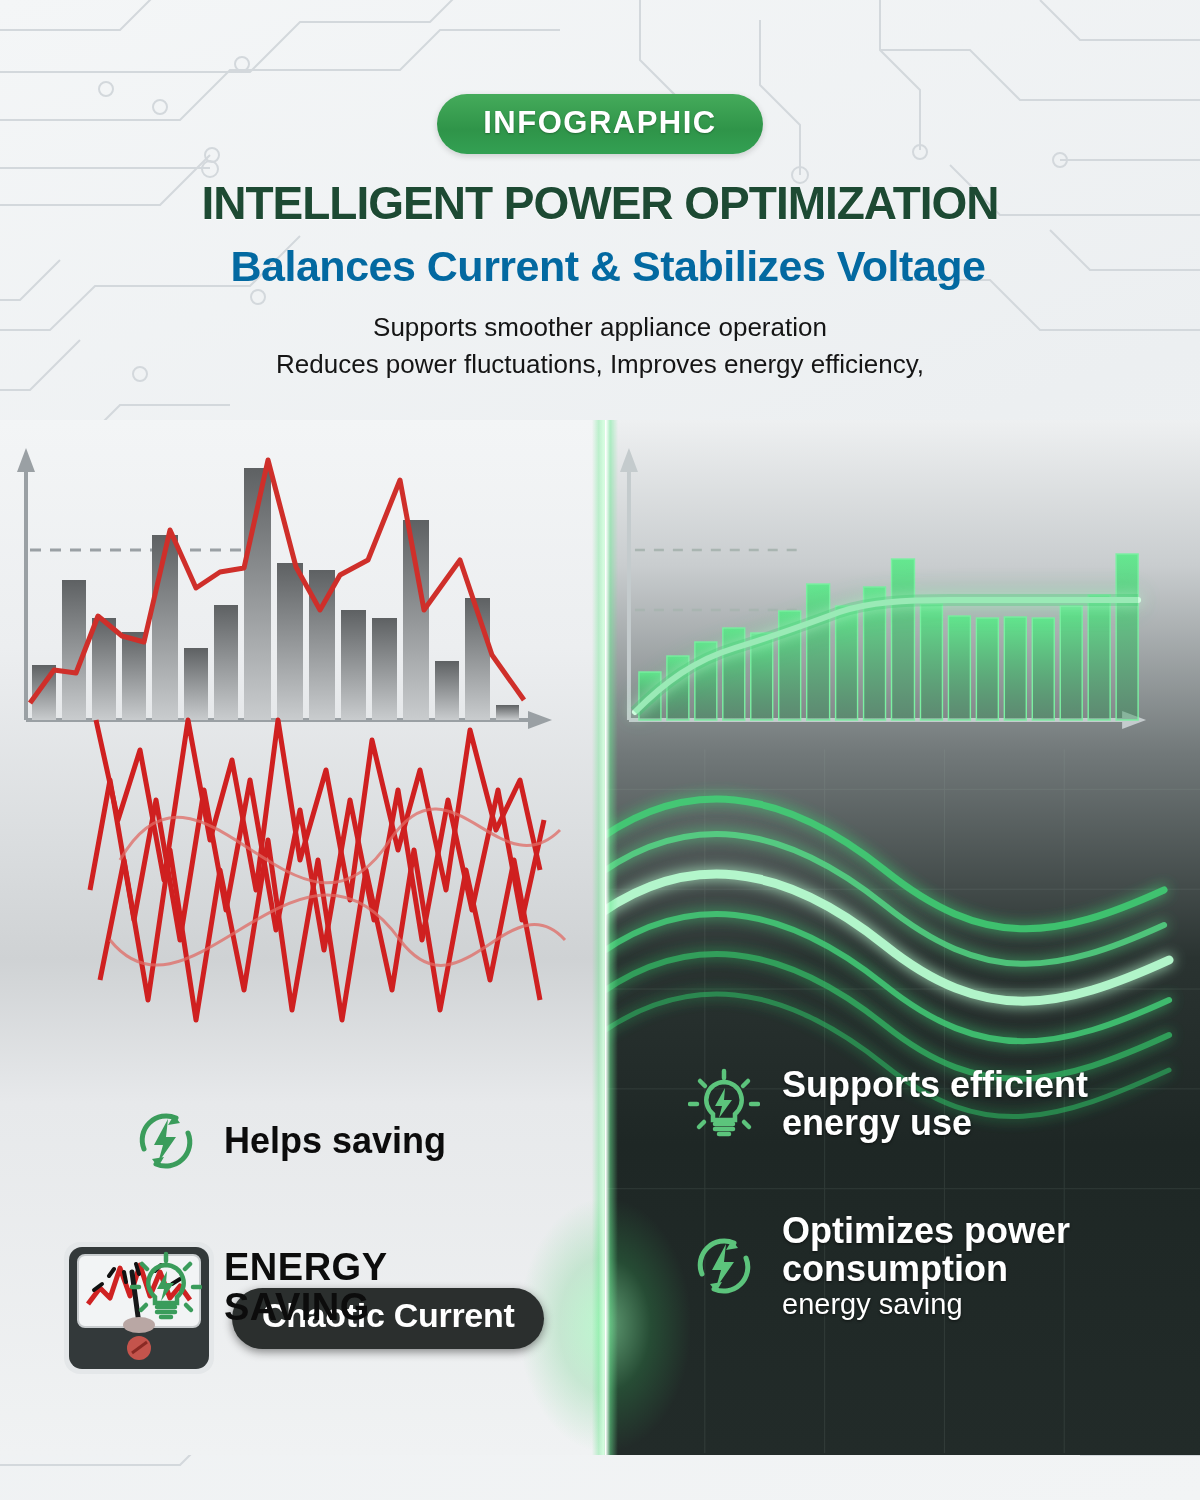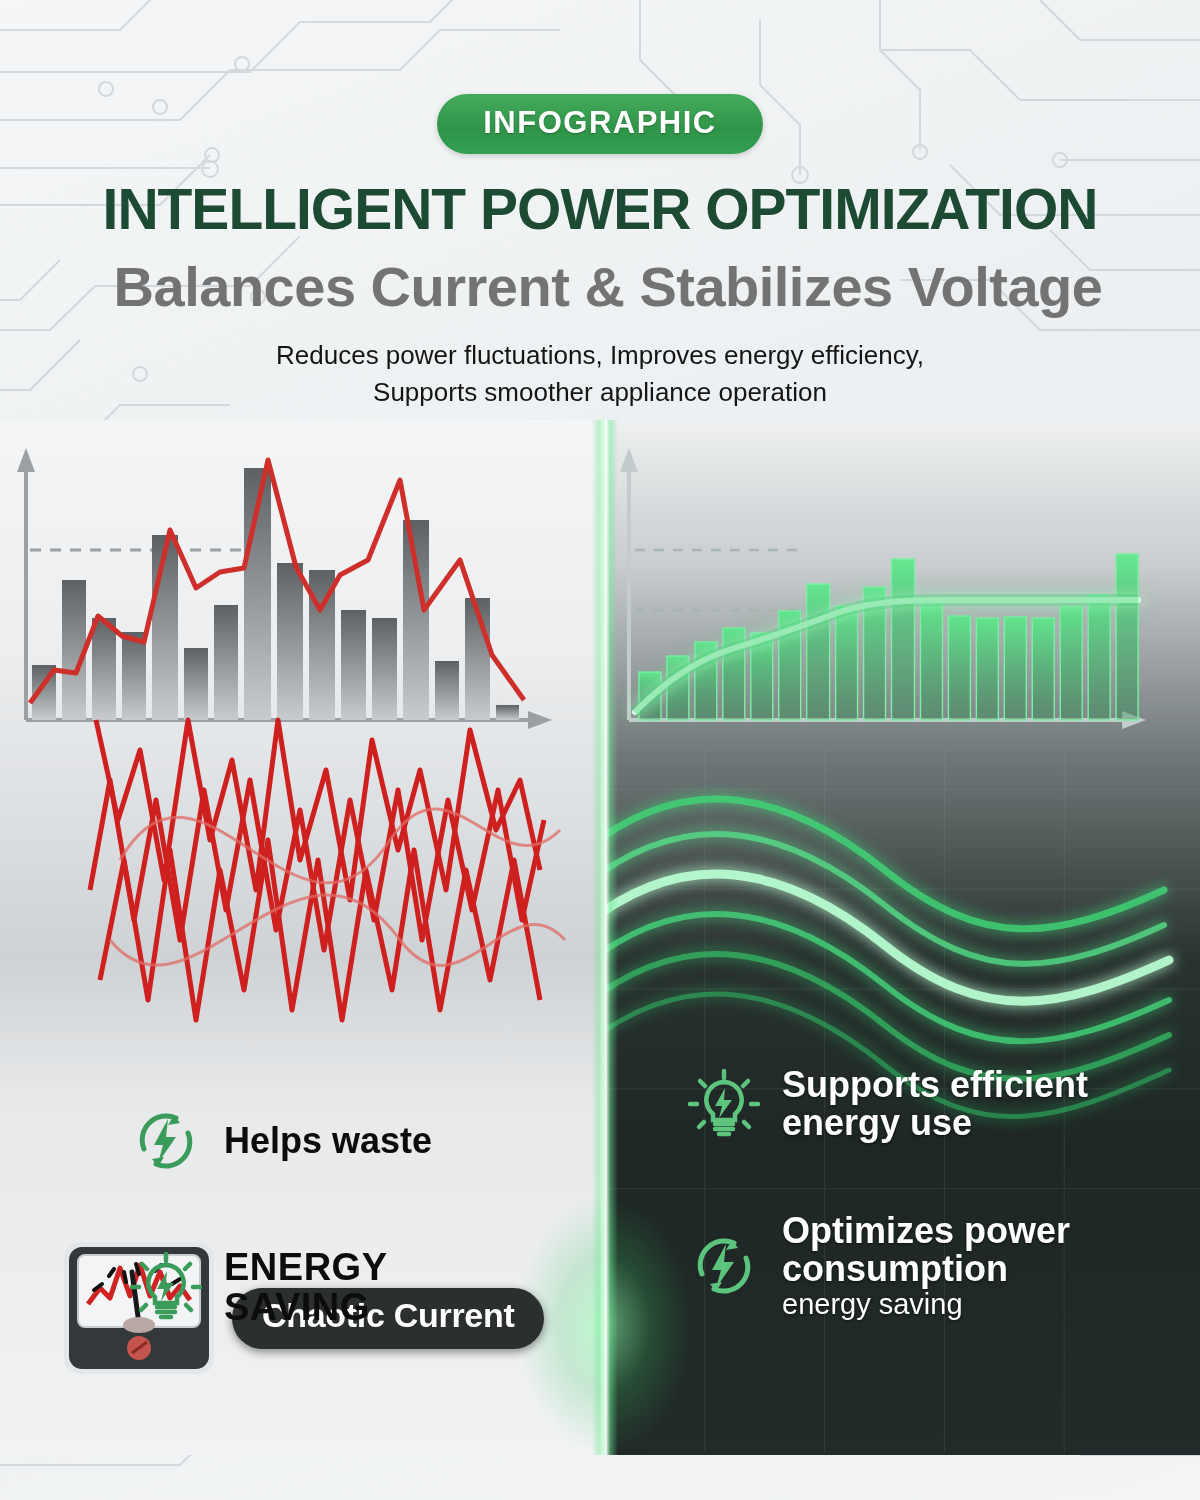--- a/index.html
+++ b/index.html
@@ -30,30 +30,30 @@
     background:linear-gradient(180deg,#45ab5b 0%,#2f9449 60%,#33a053 100%);
     color:#fff;
     font-size:31px; font-weight:bold; letter-spacing:1.5px;
     padding:11px 46px 13px;
     border-radius:40px;
     text-shadow:0 1px 2px rgba(0,0,0,.28);
     box-shadow:0 2px 6px rgba(0,0,0,.16);
   }
   #main-title{
     margin-top:22px;
-    font-size:57px; font-weight:bold;
+    font-size:46px; font-weight:bold;
     color:#1d4a33;
     letter-spacing:-1px;
     font-stretch:condensed;
     transform:scaleX(1.0);
     text-shadow:0 1px 0 rgba(255,255,255,.8);
   }
   #sub-title{
     margin-top:12px;
-    font-size:56px; font-weight:bold; color:#737373;
+    font-size:43px; font-weight:bold; color:#0369a1;
     letter-spacing:-.5px;
     padding-left:16px;
   }
   #desc{
     margin-top:18px;
     font-size:26px; color:#151515; line-height:1.42;
   }
 
   
   #panels{
@@ -185,22 +185,22 @@
       <circle cx="1160" cy="1045" r="7"></circle>
     </g>
   </svg>
 </div>
 
 <div id="header">
   <div id="badge">INFOGRAPHIC</div>
   <div id="main-title">INTELLIGENT POWER OPTIMIZATION</div>
   <div id="sub-title">Balances Current &amp; Stabilizes Voltage</div>
   <div id="desc">
+    <div>Supports smoother appliance operation</div>
     <div>Reduces power fluctuations, Improves energy efficiency,</div>
-    <div>Supports smoother appliance operation</div>
   </div>
 </div>
 
 <div id="panels">
 
   <div id="left-panel">
     <svg class="panel-svg" viewBox="0 0 604 1035" preserveAspectRatio="none">
       <defs>
         <linearGradient id="grayBar" x1="0" y1="0" x2="0" y2="1">
           <stop offset="0%" stop-color="#5e6163"></stop>
@@ -369,21 +369,21 @@
     <svg class="ico" viewBox="0 0 72 72">
       <g fill="none" stroke="#3a9c5b" stroke-width="5" stroke-linecap="round">
         <path d="M14,44 A24,24 0 0 1 46,13"></path>
         <path d="M58,28 A24,24 0 0 1 26,59"></path>
       </g>
       <polygon points="44,10 50,18 38,20" fill="#3a9c5b"></polygon>
       <polygon points="28,62 22,54 34,52" fill="#3a9c5b"></polygon>
       <polygon points="38,14 24,40 33,40 28,58 46,32 36,32" fill="#3a9c5b"></polygon>
     </svg>
     <div class="txt">
-      <div class="ft-main">Helps waste</div>
+      <div class="ft-main">Helps saving</div>
     </div>
   </div>
 
   <div class="feature">
     <svg class="ico" viewBox="0 0 72 72">
       <g stroke="#3a9c5b" stroke-width="4.5" fill="none" stroke-linecap="round">
         <path d="M36,10 V3"></path>
         <path d="M17,18 L12,13"></path>
         <path d="M55,18 L60,13"></path>
         <path d="M9,36 H2"></path>

